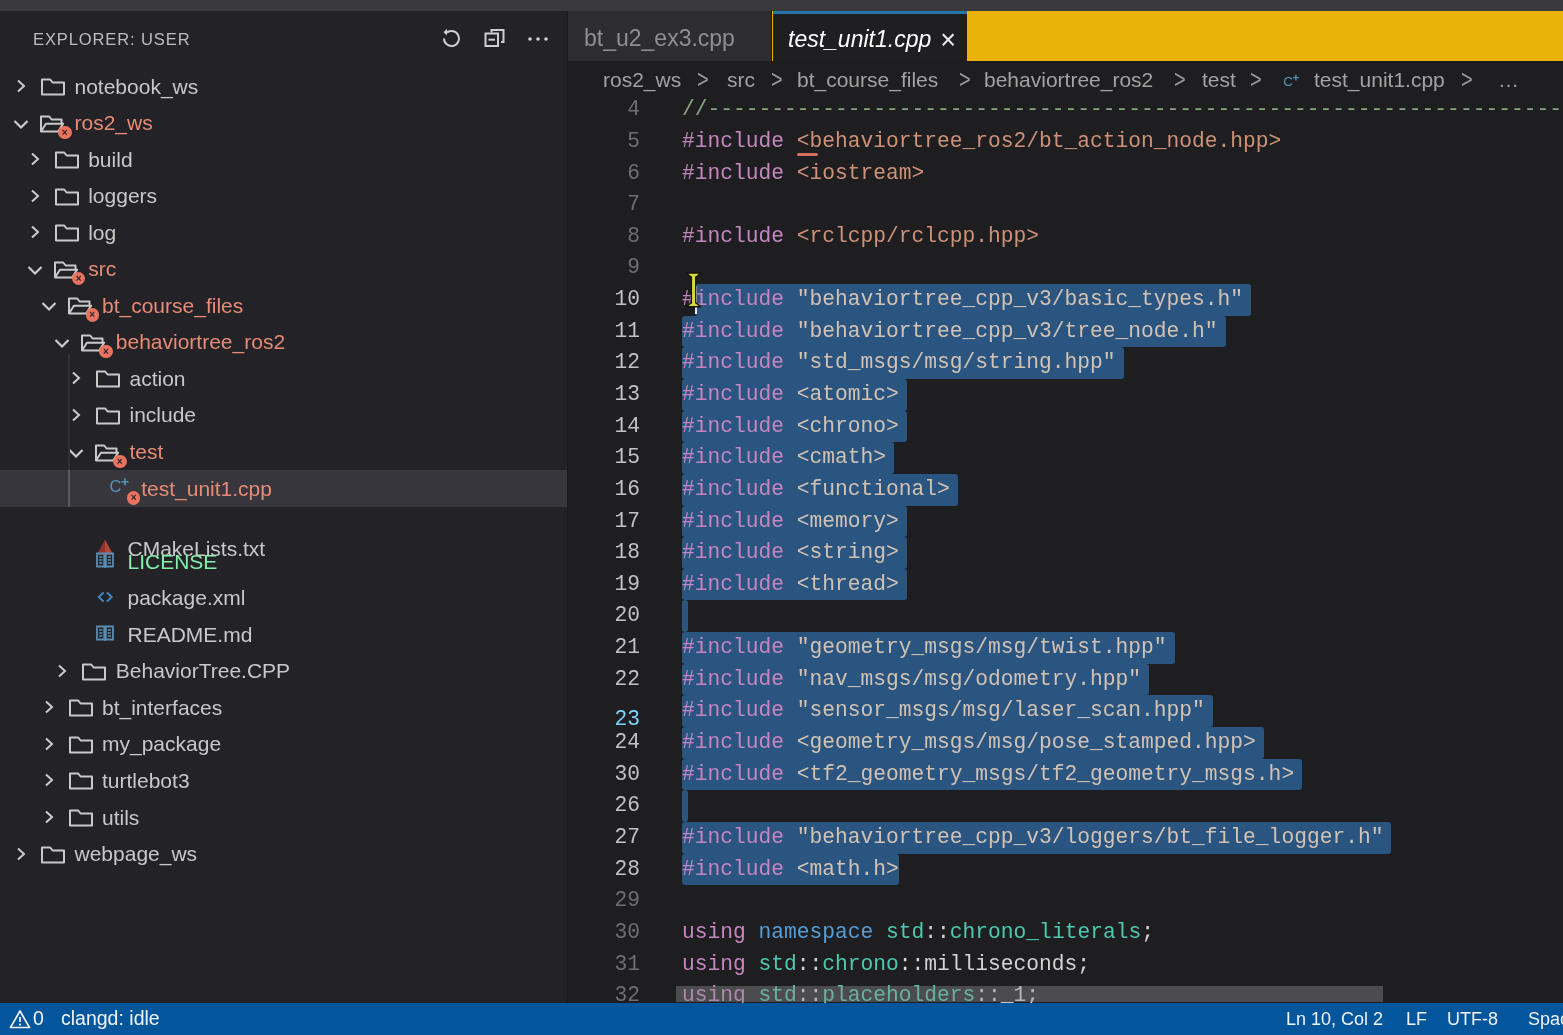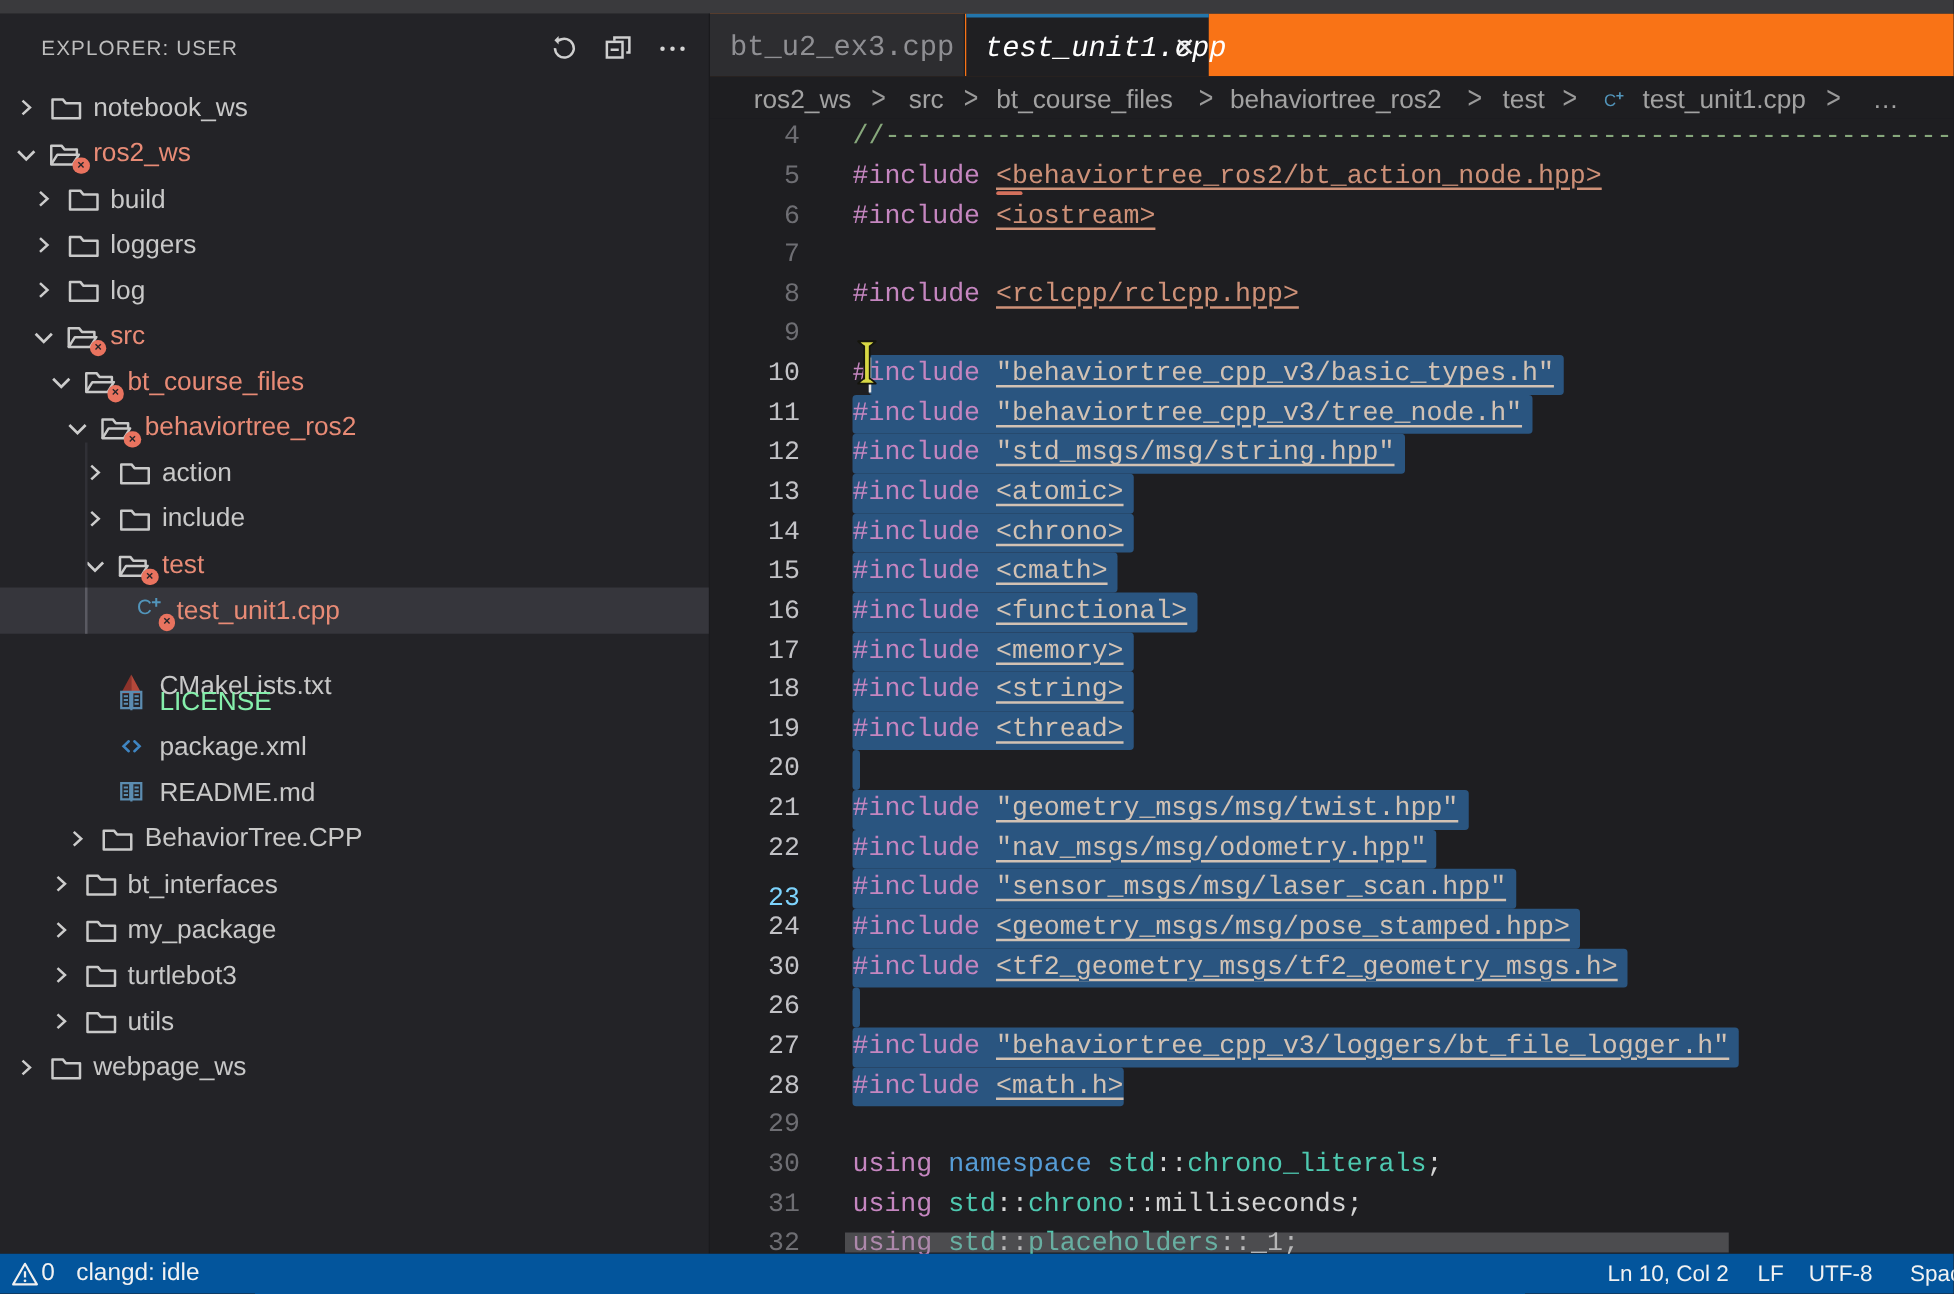--- a/index.html
+++ b/index.html
@@ -12,41 +12,41 @@
 #sbhead { position:absolute; left:33px; top:18.5px; font-size:16.5px; color:#bdbdbd; letter-spacing:0.9px;text-align:right; }
 .hic { position:absolute; top:16px; }
 
 .trow { position:absolute; left:0; width:568px; height:36.55px; }
 .trow.sel { background:#36363c; }
 .ic { position:absolute; }
 .badge { position:absolute; width:13.5px; height:13.5px; border-radius:50%; background:#e9735f;
   color:#26262a; font-size:10px; font-weight:bold; text-align:center; line-height:13.5px; z-index:3; }
 .tl { position:absolute; top:6.5px; font-size:21px; white-space:pre; }
 
-#tabbar { left:568px; top:11px; width:995px; height:50px; background:#f97316;font-family:Liberation Mono, monospace; }
+#tabbar { left:568px; top:11px; width:995px; height:50px; background:#eab308; }
 #tab1 { position:absolute; left:0; top:0; width:204px; height:50px; background:#2d2d30;
   border-right:1px solid #1d1d20; color:#8f8f93; font-size:23px; line-height:55px; padding-left:16px; }
 #tab2 { position:absolute; left:205px; top:0; width:194px; height:50px; background:#1f1f22;
   border-top:3px solid #2375ab; color:#ffffff; font-size:23px; font-style:italic; line-height:51px; padding-left:15px; }
 #tab2 .x { position:absolute; right:11px; top:1px; font-style:normal; font-size:27px; color:#ececec; }
 
 #bread { left:568px; top:61px; width:995px; height:34px; background:#1e1e21;
   color:#a2a2a2; font-size:21px; white-space:nowrap; }
 .bci { position:absolute; top:7px; }
 .bcsep { position:absolute; top:7px; color:#9a9a9a; font-size:20px; transform:scaleY(1.25); }
 .bcic { position:absolute; top:10px; }
 
 #editor { left:568px; top:95px; width:995px; height:908px;
   background:#1e1e21; overflow:hidden; }
 #editor > div { position:absolute; }
 .lnum { left:0px; width:72px; text-align:right; font-family:"Liberation Mono",monospace;
   font-size:21.25px; line-height:31.64px; }
 .cline { left:114px; font-family:"Liberation Mono",monospace; font-size:21.25px;
   line-height:31.64px; white-space:pre; z-index:2; }
-.lnk { color:#ce9178; text-decoration:underline; text-underline-offset:4px; text-decoration-thickness:2px;margin-top:14px; }
+.lnk { color:#ce9178; text-underline-offset:4px; text-decoration-thickness:2px;margin-top:14px; }
 .sellnk { color:#d2c2b4; }
 .selr { position:absolute; height:31.64px; background:#2a5580; border-radius:3px; z-index:1; }
 .squig { position:absolute; height:3px; background:#d4705c; z-index:4; border-radius:2px; }
 
 #status { left:0; top:1003px; width:1563px; height:32px; background:#03559c;
   color:#f2f2f2; font-size:18px; }
 #status .it { position:absolute; top:5.5px; white-space:nowrap; }
 
 </style></head>
 <body>

